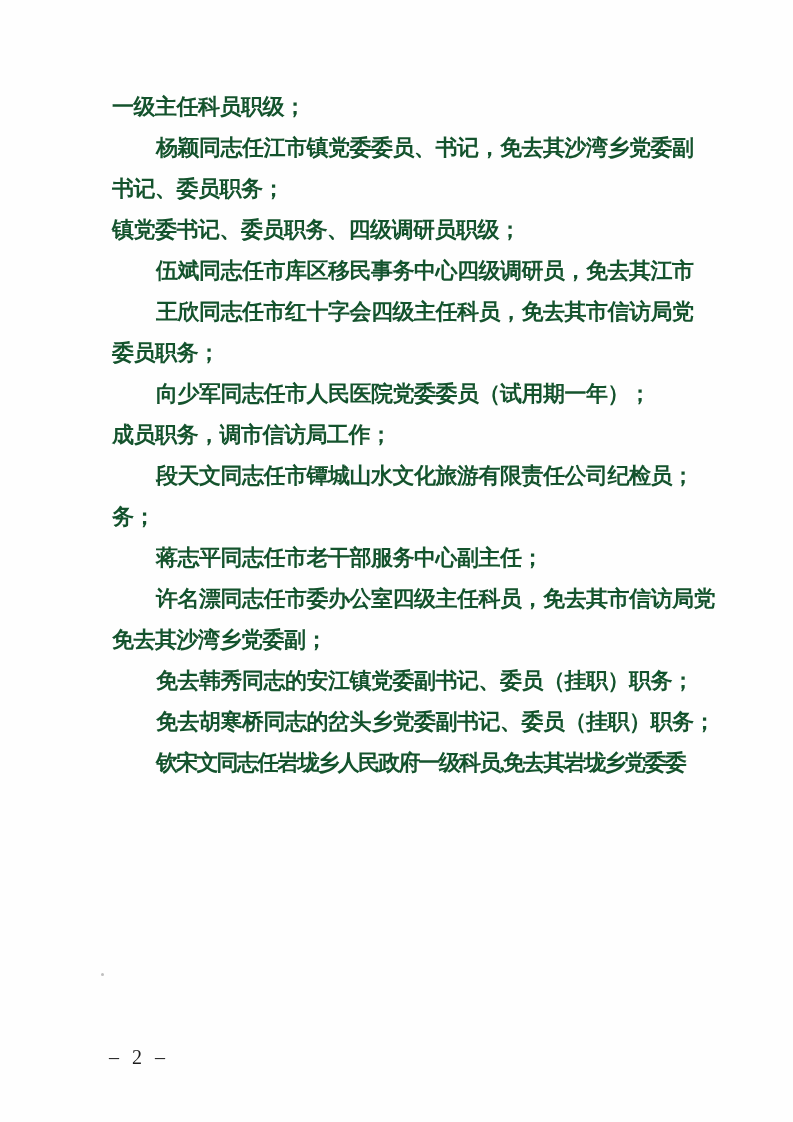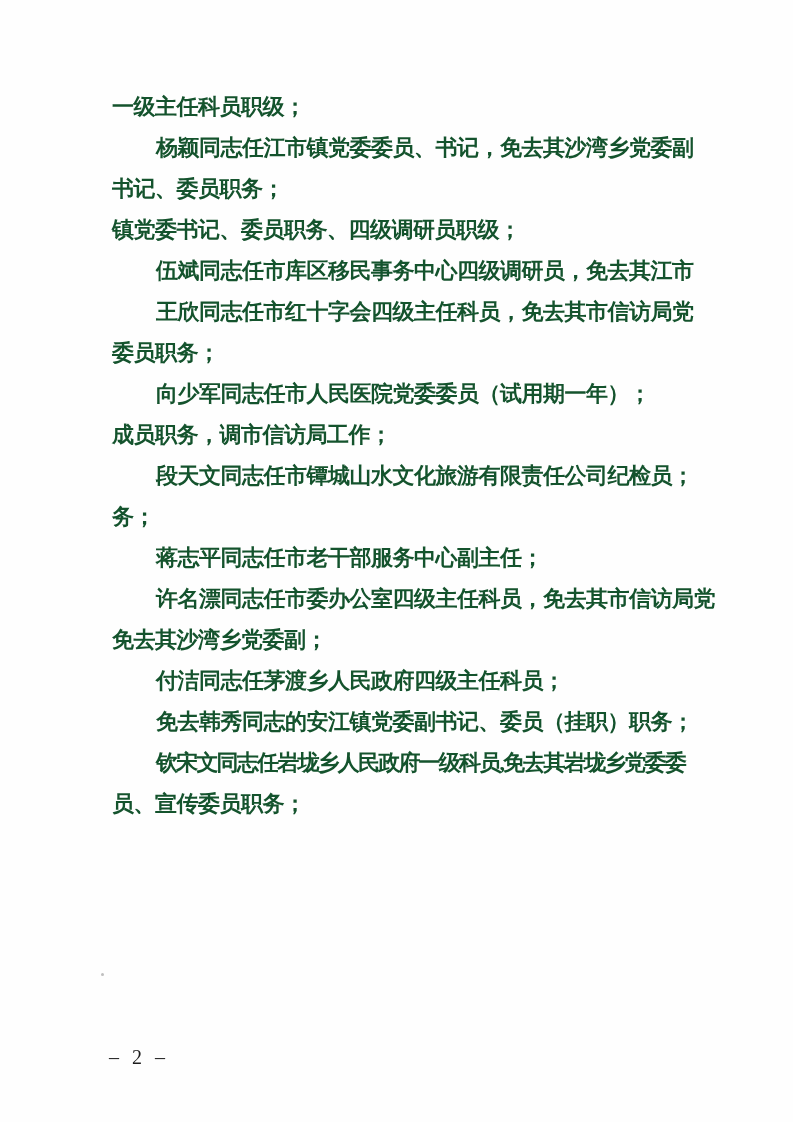--- a/index.html
+++ b/index.html
@@ -71,22 +71,21 @@
     <div class="line indent">伍斌同志任市库区移民事务中心四级调研员，免去其江市</div>
     <div class="line indent">王欣同志任市红十字会四级主任科员，免去其市信访局党</div>
     <div class="line">委员职务；</div>
     <div class="line indent">向少军同志任市人民医院党委委员（试用期一年）；</div>
     <div class="line">成员职务，调市信访局工作；</div>
     <div class="line indent">段天文同志任市镡城山水文化旅游有限责任公司纪检员；</div>
     <div class="line">务；</div>
     <div class="line indent">蒋志平同志任市老干部服务中心副主任；</div>
     <div class="line indent">许名漂同志任市委办公室四级主任科员，免去其市信访局党</div>
     <div class="line">免去其沙湾乡党委副；</div>
-    <div class="line indent">付洁同志任茅渡乡人民政府四级主任科员；</div>
     <div class="line indent">免去韩秀同志的安江镇党委副书记、委员（挂职）职务；</div>
+    <div class="line indent">免去胡寒桥同志的岔头乡党委副书记、委员（挂职）职务；</div>
     <div class="line indent tight">钦宋文同志任岩垅乡人民政府一级科员,免去其岩垅乡党委委</div>
-    <div class="line">员、宣传委员职务；</div>
   </div>
 
   <div class="page-number">– 2 –</div>
 
   <div class="speck"></div>
 </div>
 
 </body></html>

